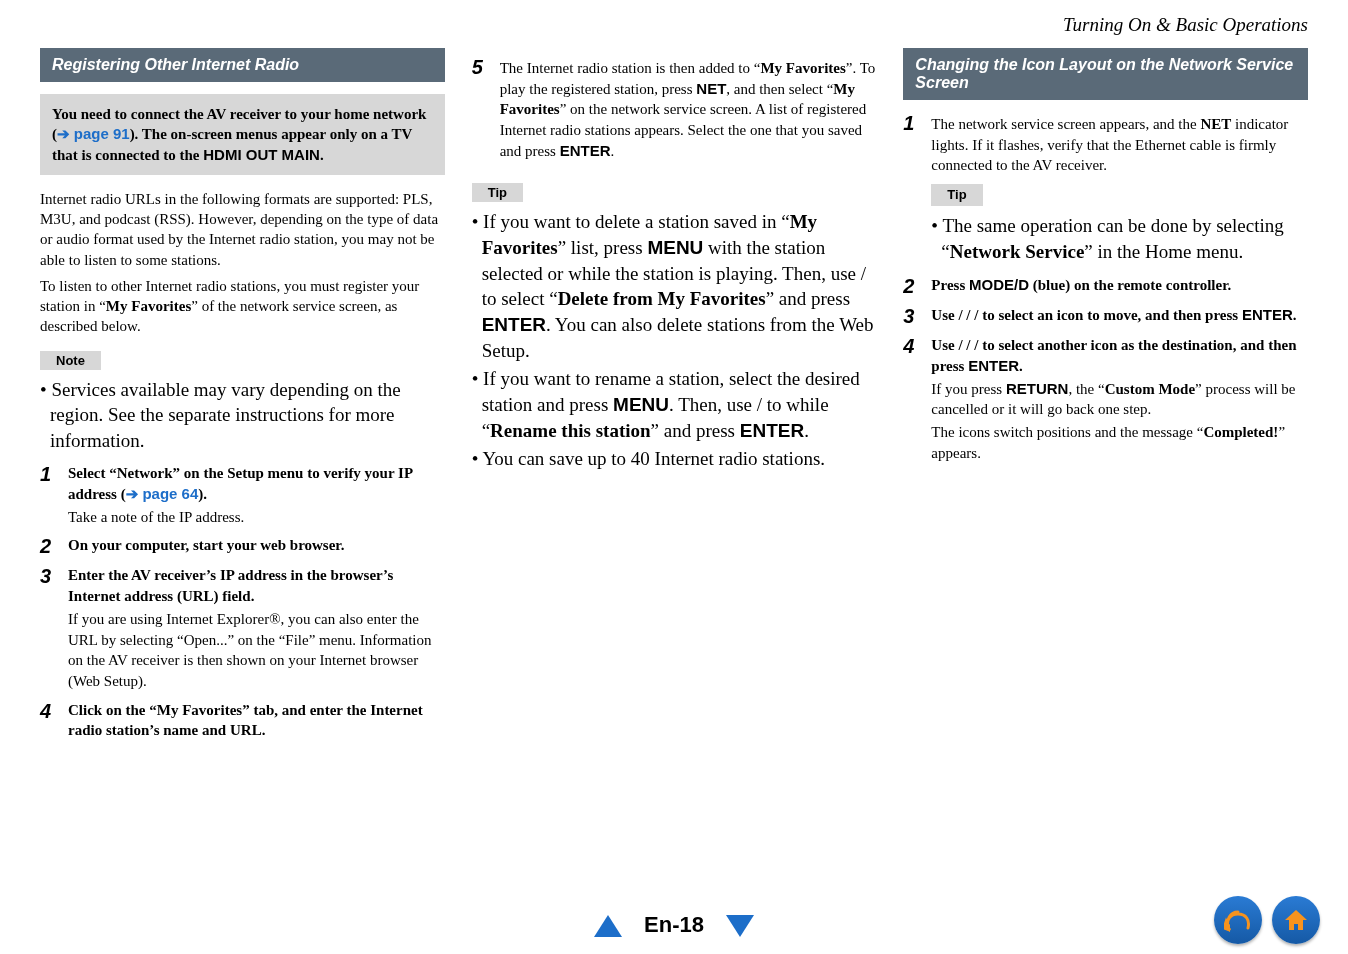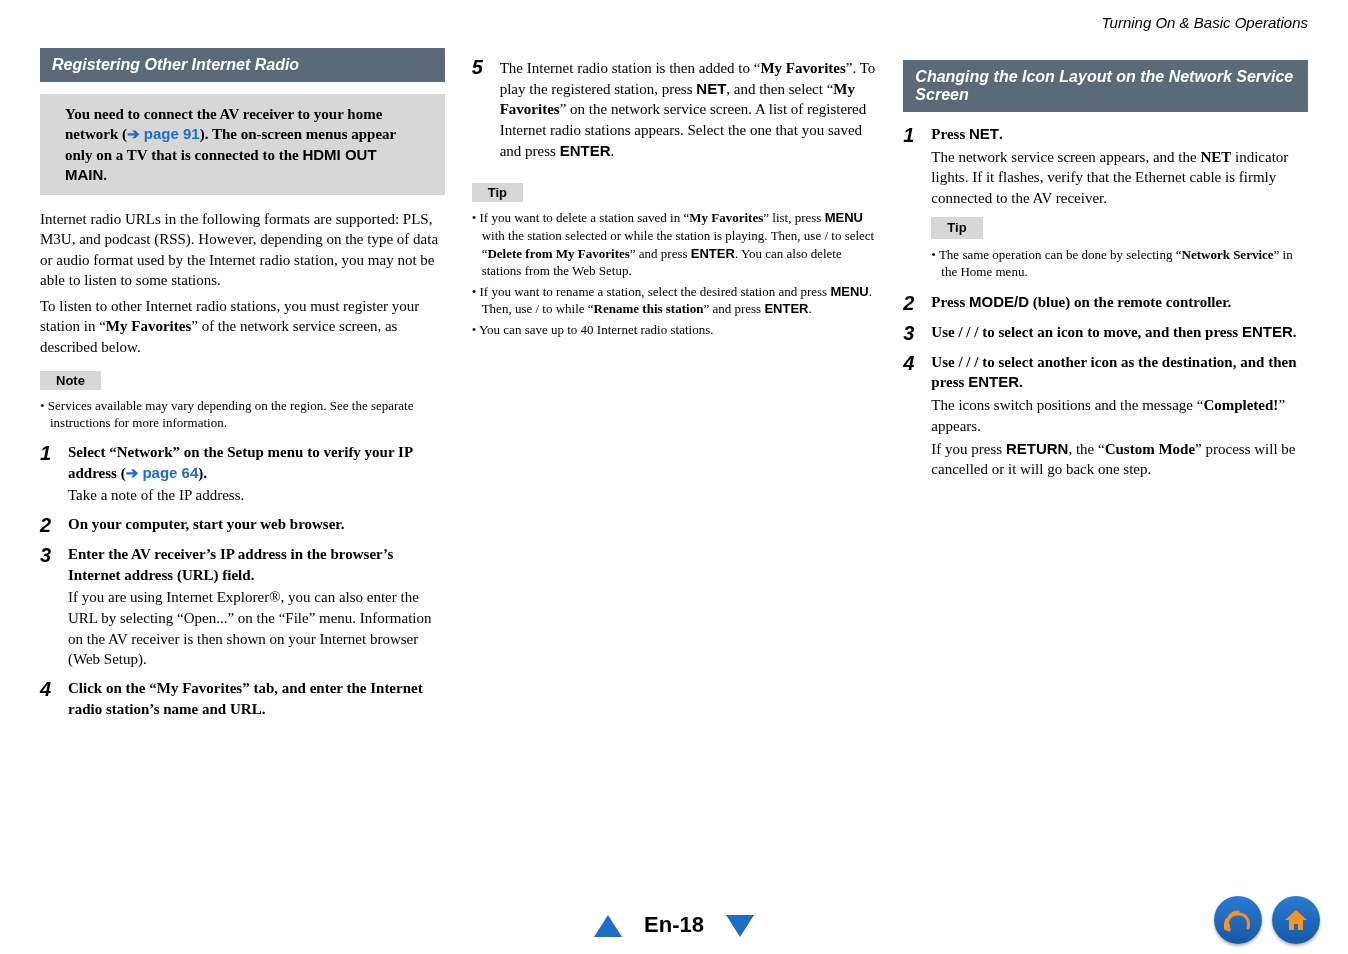--- a/index.html
+++ b/index.html
@@ -14,53 +14,53 @@
   .page {
     padding:18px 40px 0 40px;
     display:flex;
     gap:27px;
   }
   .col { flex:1; min-width:0; }
   .breadcrumb {
     position:absolute;
     top:14px; right:40px;
     font-style:italic;
-    font-family:Liberation Sans, sans-serif;
-    font-size:15px;
+    font-family:Liberation Serif, serif;
+    font-size:19px;
   }
   .section-header {
     background:#5a6a78;
     color:#fff;
     font-family:Arial, sans-serif;
     font-weight:bold;
     font-style:italic;
     font-size:16px;
     padding:8px 12px;
     margin-bottom:12px;
   }
   .callout-box {
     background:#d7d7d7;
-    padding:10px 25px;
+    padding:10px 12px;
     margin:10px 0 14px 0;
     font-weight:bold;
     line-height:1.35;
   }
   .link { color:#1d6ec9; font-family:Arial, sans-serif; font-weight:bold; }
   .para { margin:6px 0; line-height:1.35; }
   .label-chip {
     display:inline-block;
     background:#d7d7d7;
     font-family:Arial, sans-serif;
     font-weight:bold;
     font-size:13px;
     padding:2px 16px;
     margin:8px 0 4px 0;
   }
   .small-bullet {
-    font-size:13px;
+    font-size:19px;
     line-height:1.35;
     padding-left:10px;
     text-indent:-10px;
     margin:3px 0;
   }
   .small-bullet::before { content:"• "; }
   .step-list { margin-top:10px; }
   .step { display:flex; align-items:flex-start; margin:8px 0; }
   .step-num {
     font-family:Arial, sans-serif;
@@ -186,31 +186,28 @@
 
     <p class="small-bullet">
       <span>If you want to delete a station saved in “</span><span class="serif-bold">My Favorites</span><span>” list, press </span><span class="sans-bold">MENU</span><span> with the station selected or while the station is playing. Then, use   /   to select “</span><span class="serif-bold">Delete from My Favorites</span><span>” and press </span><span class="sans-bold">ENTER</span><span>. You can also delete stations from the Web Setup.</span>
     </p>
     <p class="small-bullet">
       <span>If you want to rename a station, select the desired station and press </span><span class="sans-bold">MENU</span><span>. Then, use   /   to while “</span><span class="serif-bold">Rename this station</span><span>” and press </span><span class="sans-bold">ENTER</span><span>.</span>
     </p>
     <p class="small-bullet">You can save up to 40 Internet radio stations.</p>
   </div>
 
-  <div class="col" style="margin-top:42px;">
+  <div class="col" style="margin-top:30px;">
     <div class="section-header">Changing the Icon Layout on the Network Service Screen</div>
 
     <div class="step-list">
 
       <div class="step">
         <div class="step-num">1</div>
         <div class="step-body">
-          <div class="step-title">
-            <span>Press </span><span class="sans-bold">NET</span><span>.</span>
-          </div>
           <div class="step-text">
             <span>The network service screen appears, and the </span><span class="serif-bold">NET</span><span> indicator lights. If it flashes, verify that the Ethernet cable is firmly connected to the AV receiver.</span>
           </div>
           <div class="label-chip">Tip</div>
           <p class="small-bullet">
             <span>The same operation can be done by selecting “</span><span class="serif-bold">Network Service</span><span>” in the Home menu.</span>
           </p>
         </div>
       </div>
 
@@ -232,24 +229,24 @@
           </div>
       </div>
 
       <div class="step">
         <div class="step-num">4</div>
         <div class="step-body">
           <div class="step-title">
             <span>Use   /   /   /   to select another icon as the destination, and then press </span><span class="sans-bold">ENTER</span><span>.</span>
           </div>
           <div class="step-text">
+            <span>If you press </span><span class="sans-bold">RETURN</span><span>, the “</span><span class="serif-bold">Custom Mode</span><span>” process will be cancelled or it will go back one step.</span>
+          </div>
+          <div class="step-text">
             <span>The icons switch positions and the message “</span><span class="serif-bold">Completed!</span><span>” appears.</span>
-          </div>
-          <div class="step-text">
-            <span>If you press </span><span class="sans-bold">RETURN</span><span>, the “</span><span class="serif-bold">Custom Mode</span><span>” process will be cancelled or it will go back one step.</span>
           </div>
         </div>
       </div>
 
     </div>
   </div>
 
 </div>
 
 <div class="footer">

